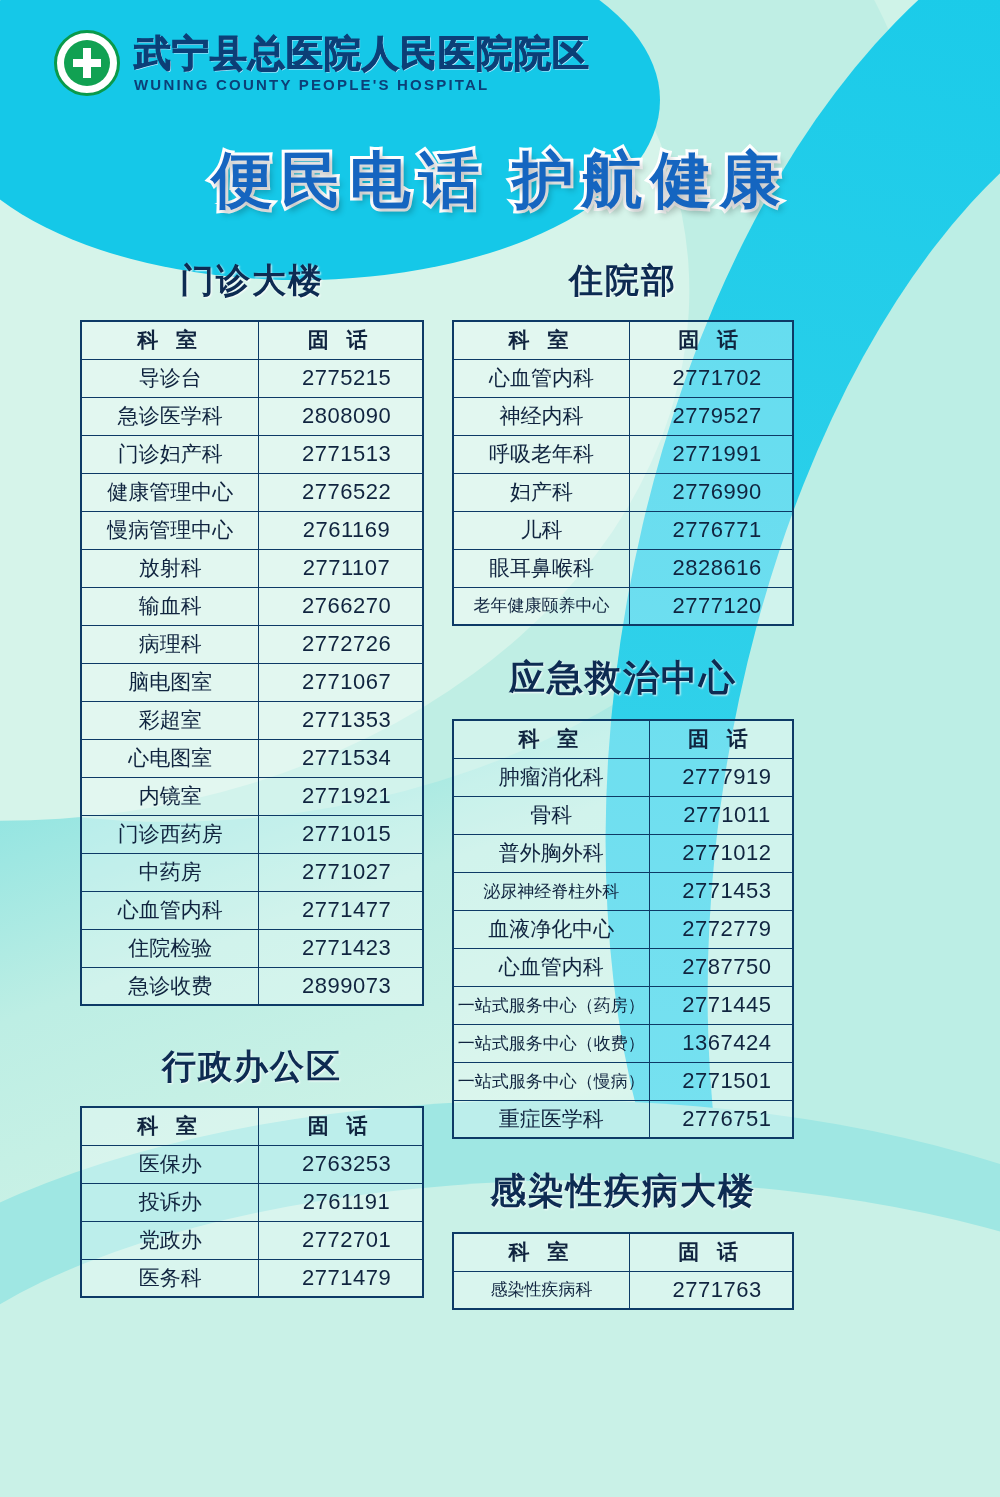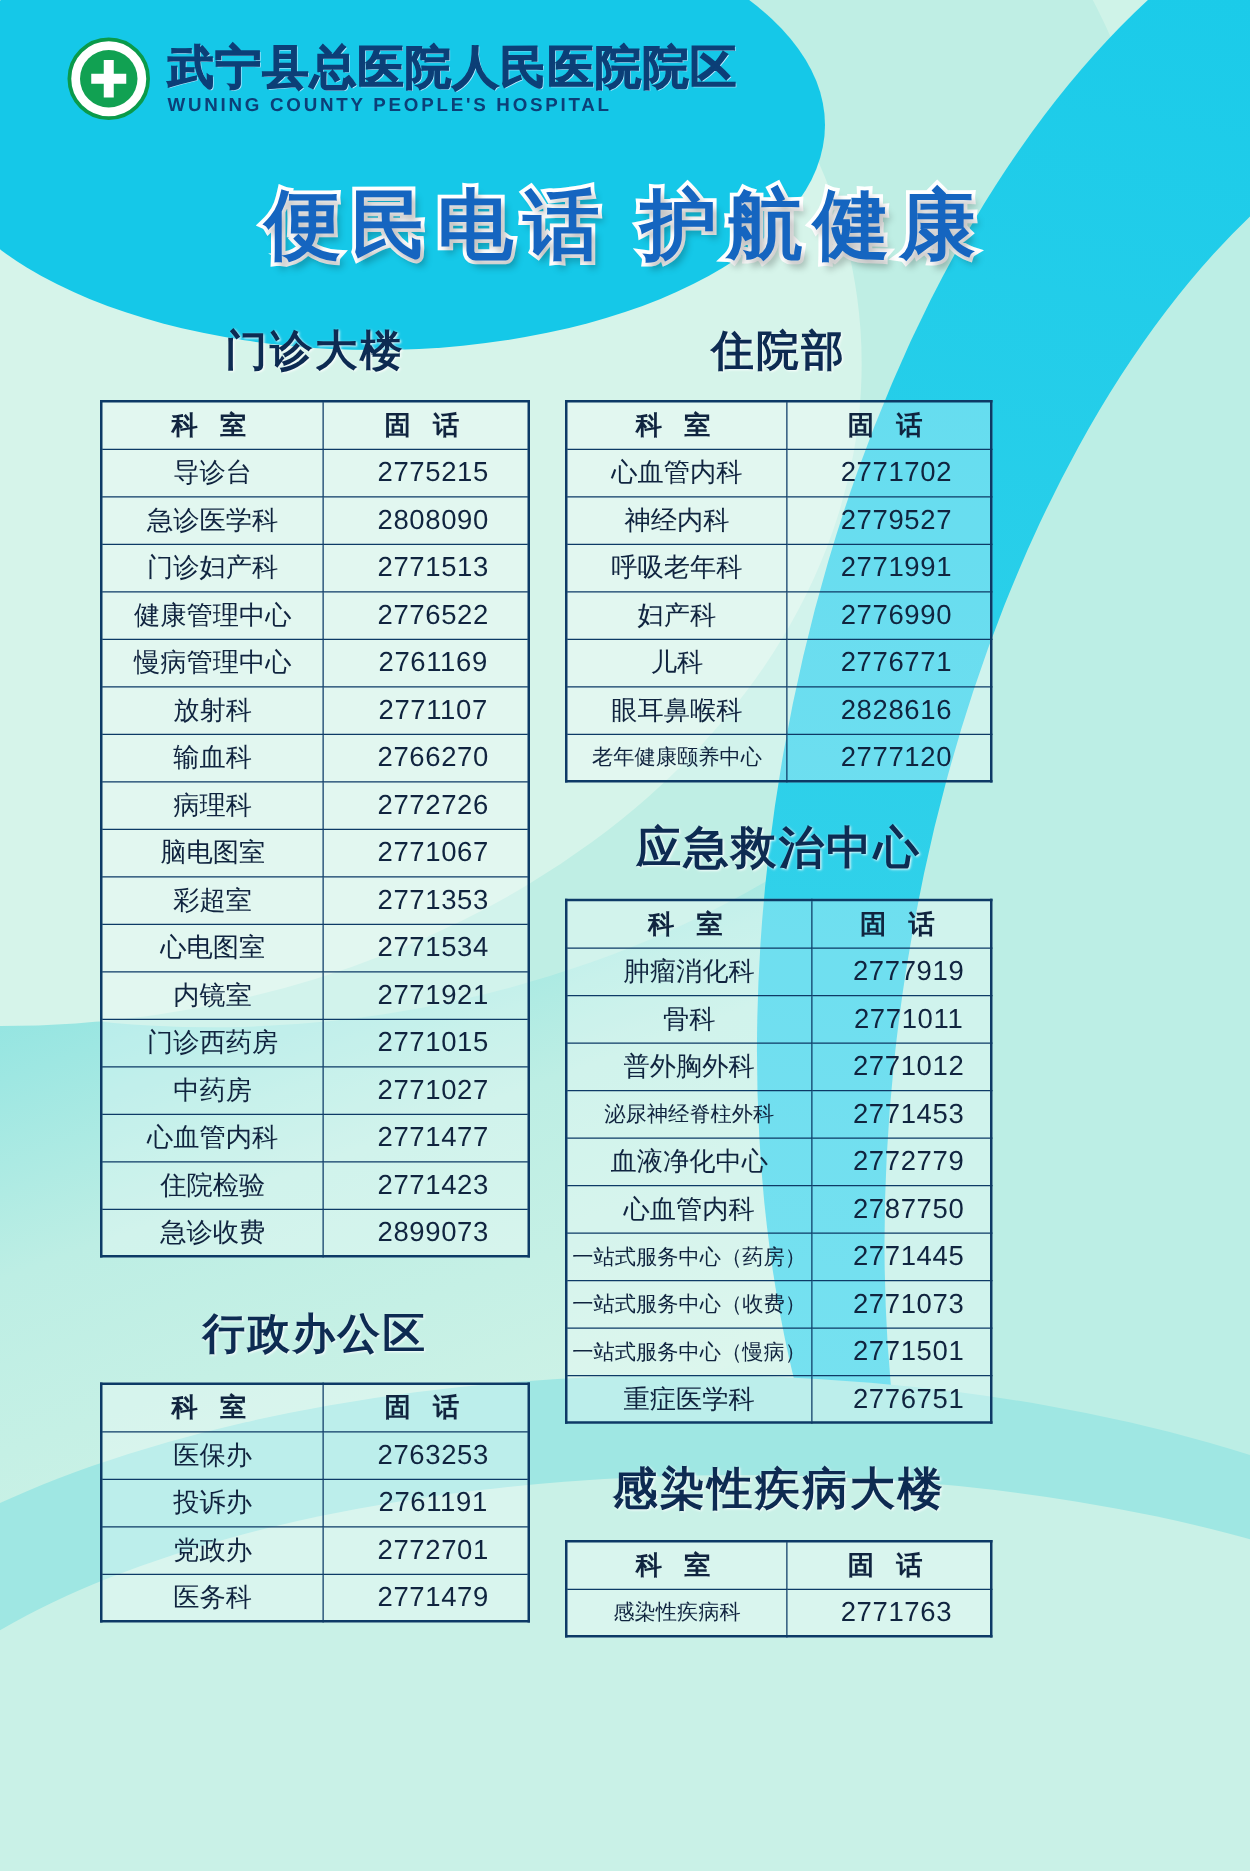--- a/index.html
+++ b/index.html
@@ -390,21 +390,21 @@
             <tr>
                 <td class="dept">心血管内科</td>
                 <td class="num">2787750</td>
               </tr>
             <tr>
                 <td class="dept small">一站式服务中心（药房）</td>
                 <td class="num">2771445</td>
               </tr>
             <tr>
                 <td class="dept small">一站式服务中心（收费）</td>
-                <td class="num">2771073</td>
+                <td class="num">1367424</td>
               </tr>
             <tr>
                 <td class="dept small">一站式服务中心（慢病）</td>
                 <td class="num">2771501</td>
               </tr>
             <tr>
                 <td class="dept">重症医学科</td>
                 <td class="num">2776751</td>
               </tr>
           </tbody>

